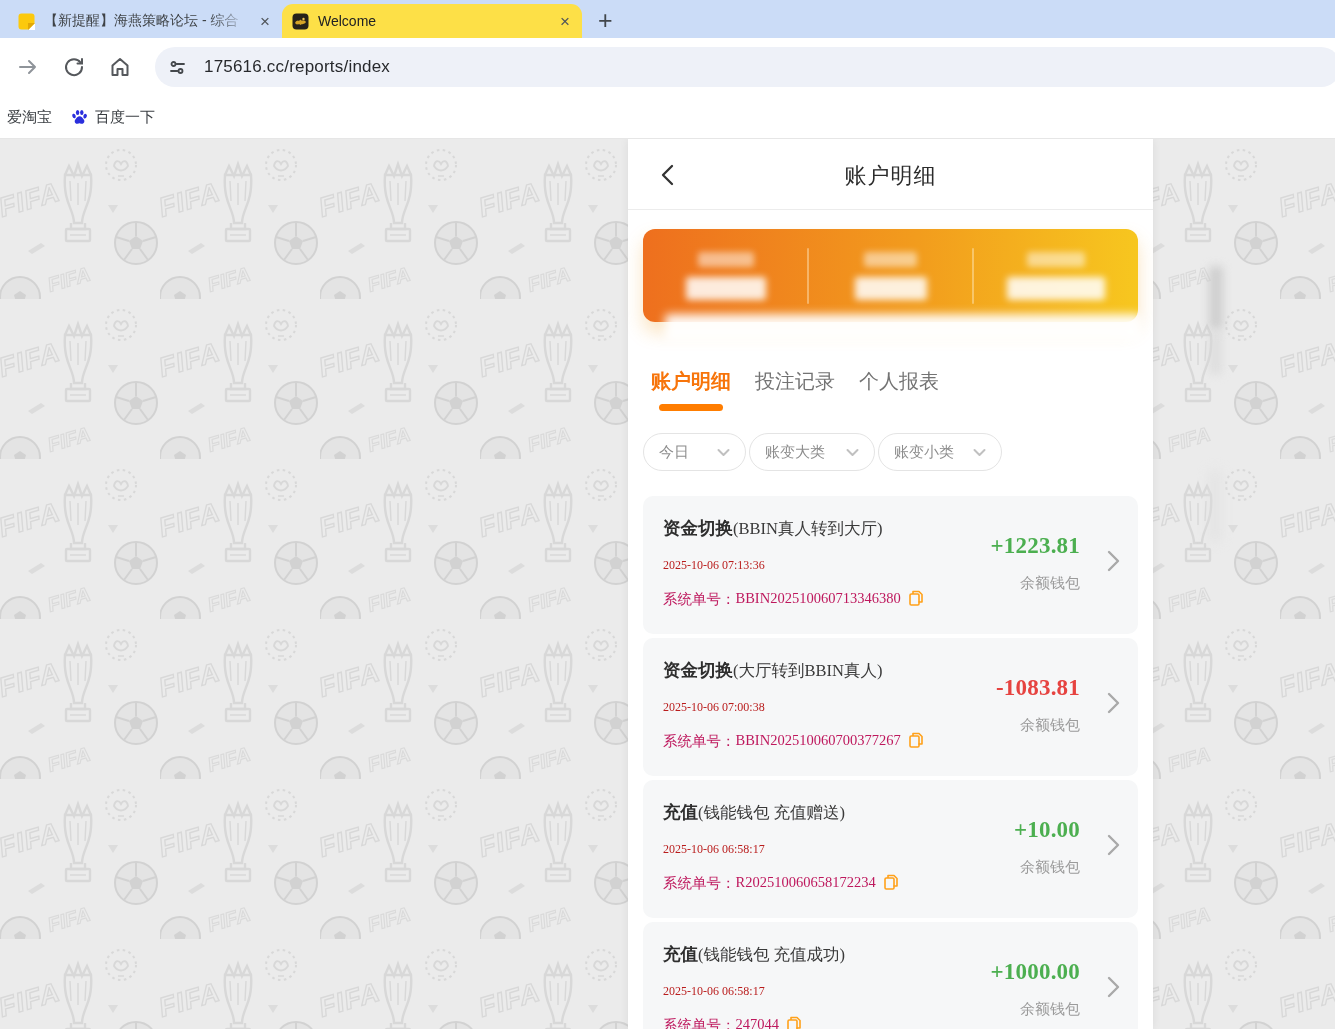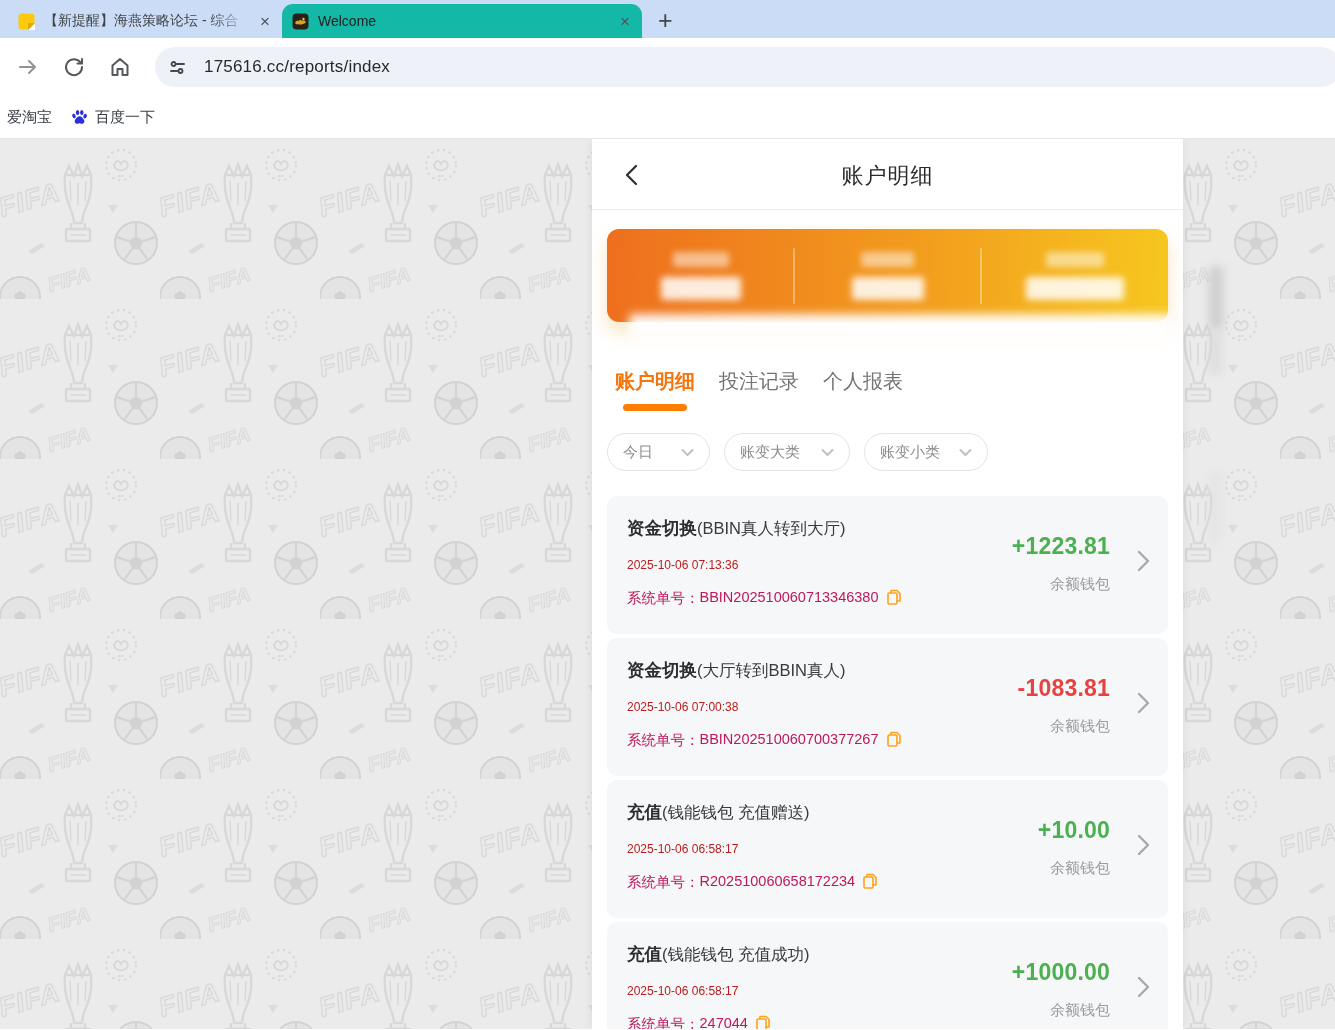--- a/index.html
+++ b/index.html
@@ -3,21 +3,21 @@
 <meta charset="utf-8">
 <style>
   * { margin:0; padding:0; box-sizing:border-box; }
   html,body { width:1335px; height:1030px; overflow:hidden; background:#fff;
               font-family:"Liberation Sans","DejaVu Sans",sans-serif; }
 
   
   .tabstrip { height:38px; background:#cbdcf7; display:flex; align-items:flex-end; padding-left:8px; }
   .tab { height:34px; display:flex; align-items:center; padding:0 10px; gap:9px; font-size:14px; color:#3f4347; }
   .tab.inactive { width:274px; }
-  .tab.active { width:360px; background:#14b8a6; border-radius:11px 11px 0 0; color:#202124; }
+  .tab.active { width:300px; background:#fde047; border-radius:11px 11px 0 0; color:#202124; }
   .tab-title { flex:1; white-space:nowrap; overflow:hidden;
                -webkit-mask-image:linear-gradient(90deg,#000 82%,transparent);
                mask-image:linear-gradient(90deg,#000 82%,transparent); }
   .tab-close { font-size:17px; color:#50555a; line-height:1; padding:0 2px; cursor:pointer; }
   .newtab { font-size:25px; color:#41464b; margin:0 0 5px 16px; line-height:1; font-weight:300; }
   .favicon { width:17px; height:17px; flex:0 0 17px; }
 
   .toolbar { height:58px; background:#fff; display:flex; align-items:center; padding-left:17px; }
   .tb-icon { width:22px; height:22px; margin-right:24px; }
   .url-pill { flex:1; height:40px; margin-right:-6px; background:#eef1f8; border-radius:20px;
@@ -29,22 +29,22 @@
   .bm-item { display:flex; align-items:center; gap:7px; padding:0 5px; }
 
   
   .viewport { position:relative; height:890px; overflow:hidden; background:#ebebeb; }
   .bg-pattern { position:absolute; inset:0; }
   .smudge { position:absolute; border-radius:4px; }
   .smudge.s1 { left:1209px; top:127px; width:14px; height:64px; background:#c5c5c5; filter:blur(5px); opacity:.75; }
   .smudge.s2 { left:1209px; top:192px; width:13px; height:44px; background:#d8d8d8; filter:blur(5px); opacity:.7; }
   .smudge.s3 { left:1209px; top:330px; width:12px; height:74px; background:#dfdfdf; filter:blur(6px); opacity:.6; }
 
-  .app-col { position:absolute; left:592px; top:0; width:591px; height:100%;
-             background:#fff; box-shadow:0 0 9px rgba(0,0,0,.07); }
+  .app-col { position:absolute; left:628px; top:0; width:525px; height:100%;
+             background:#fff; box-shadow:0 0 9px rgba(0,0,0,.07);font-family:Liberation Serif, serif; }
 
   .app-header { position:relative; height:71px; border-bottom:1px solid #ececec; }
   .back-btn { position:absolute; left:32px; top:25px; width:16px; height:22px; cursor:pointer; }
   .app-title { position:absolute; left:0; right:0; top:22px; text-align:center;
                font-size:22px; color:#2b2b2b; letter-spacing:1px; }
 
   .sum-card { position:relative; margin:19px 15px 0; height:93px; border-radius:12px;
               background:linear-gradient(92deg,#ee6f1e 0%,#f29c1d 55%,#f7c71f 100%);
               box-shadow:0 10px 18px rgba(242,160,35,.28); display:flex; }
   .sum-col { flex:1; position:relative; display:flex; flex-direction:column;
@@ -58,21 +58,21 @@
   .c3 .mask-label{width:58px;} .c3 .mask-value{width:98px;}
   .card-blur { position:absolute; left:22px; right:-4px; bottom:-20px; height:28px;
                background:rgba(255,255,255,.93); filter:blur(5px); border-radius:4px; }
 
   .ptabs { display:flex; gap:24px; padding:0 23px; margin-top:46px; }
   .ptab { font-size:20px; color:#737373; cursor:pointer; }
   .ptab.active { color:#f7740a; font-weight:bold; }
   .ptab.active::after { content:''; display:block; margin:9px auto 0; width:64px; height:7px;
                         border-radius:4px; background:#ff7d00; }
 
-  .filters { display:flex; gap:14px; padding:0 15px; margin-top:22px; }
+  .filters { display:flex; gap:3px; padding:0 15px; margin-top:22px; }
   .pill { height:38px; border:1px solid #e4e4e4; border-radius:19px; background:#fff;
           display:flex; align-items:center; justify-content:space-between;
           padding:0 15px; font-size:15px; color:#8d8d8d; cursor:pointer; }
   .pill.p1{width:103px;} .pill.p2{width:126px;} .pill.p3{width:124px;}
 
   .rec-list { margin:25px 15px 0; display:flex; flex-direction:column; gap:4px; }
   .record { position:relative; height:138px; background:#f6f7f8; border-radius:10px;
             padding:20px 20px 0; display:flex; cursor:pointer; }
   .rec-left { flex:1; }
   .rec-title { display:flex; align-items:baseline; }

